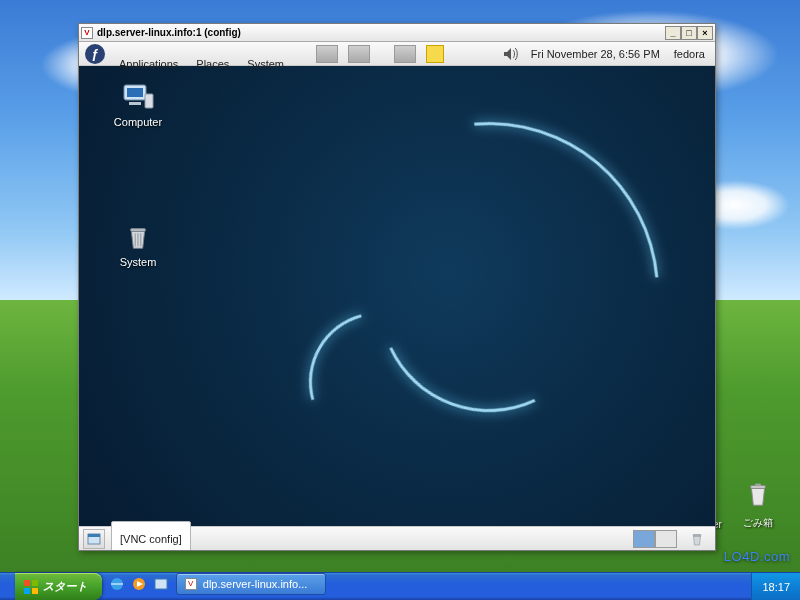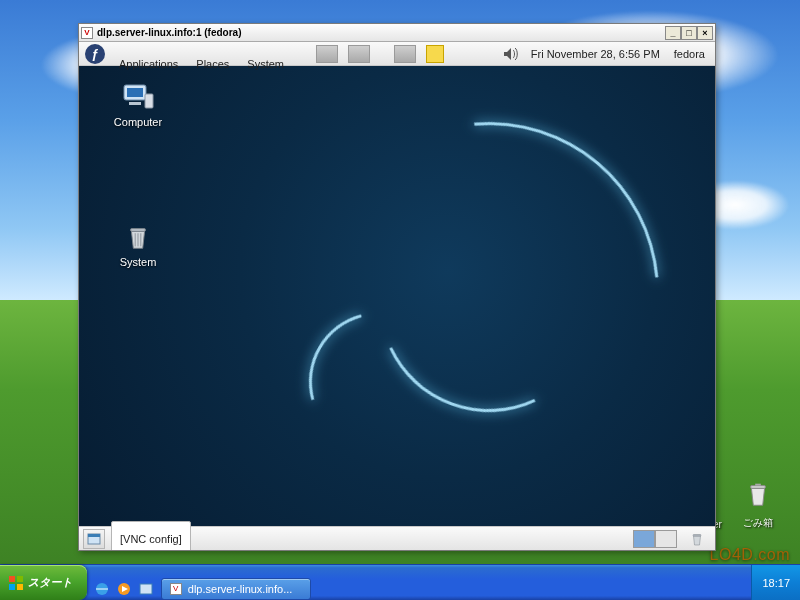--- a/index.html
+++ b/index.html
@@ -14,24 +14,25 @@
         #6db53f 50%, #4e9b2e 65%, #3a7d22 100%);
   }
   .xp-cloud {
     position: absolute; background: radial-gradient(ellipse at center, #ffffff 0%, #ffffffcc 40%, #ffffff00 70%);
     border-radius: 50%;
     filter: blur(1px);
   }
 
   
   .xp-taskbar {
-    position: absolute; left: 0; right: 0; bottom: 0; height: 36px;
+    position: absolute; left: 0; right: 0; bottom: 0; height: 28px;
     background: linear-gradient(to bottom, #3c8dde 0%, #2b6cd0 8%, #245edc 40%, #245edc 88%, #1941a5 100%);
-    display: flex; align-items: flex-end; color: #fff; font-size: 11px;
+    display: flex; align-items: flex-start; color: #fff; font-size: 11px;
     border-top: 1px solid #1941a5;
+    padding-left: 15px;
   }
   .xp-start {
     height: 100%; padding: 0 14px 0 8px;
     background: linear-gradient(to bottom, #6fbb3b 0%, #4aa52c 45%, #2f7f18 100%);
     border-radius: 0 8px 8px 0;
     display: flex; align-items: center; gap: 4px; font-weight: bold; font-style: italic;
     box-shadow: inset 0 1px 0 #a6e46f, 1px 0 3px rgba(0,0,0,.4);
   }
   .xp-ql { display: flex; gap: 4px; padding: 0 6px; align-items: center; }
   .xp-ql-item, .xp-task-item { height: 22px; display: flex; align-items: center; }
@@ -122,21 +123,21 @@
   .show-desktop {
     width: 22px; height: 20px; background: linear-gradient(#f4f4f4,#dcdcdc);
     border: 1px solid #b5b5b5; display: flex; align-items: center; justify-content: center;
   }
 
   .ws-switcher { display: flex; margin-left: auto; gap: 0; }
   .ws { width: 22px; height: 18px; border: 1px solid #9a9a9a; background: #e6e6e6; }
   .ws.active { background: #7aa7d9; }
 
   .watermark {
-    position: absolute; right: 10px; bottom: 36px; color: #a16207; font-size: 16px;
+    position: absolute; right: 10px; bottom: 36px; color: #3b82f6; font-size: 13px;
     text-shadow: 0 1px 3px rgba(0,0,0,.6); letter-spacing: .5px;
   }
   .icon-svg { width: 30px; height: 30px; }
   .icon-svg-lg { width: 34px; height: 30px; }
 </style>
 </head>
 <body>
 
 <div class="xp-desktop">
   <div class="xp-cloud" style="left:40px; top:30px; width:180px; height:70px;"></div>
@@ -165,21 +166,21 @@
       </svg>
   </span>
   <span>ごみ箱</span>
 </div>
 
 <div class="watermark">LO4D.com</div>
 
 <div class="vnc-window">
   <div class="vnc-titlebar">
     <span style="width:12px;height:12px;background:#fff;border:1px solid #888;color:#c00;font-size:8px;line-height:10px;text-align:center;">V</span>
-    <span class="title">dlp.server-linux.info:1 (fedora)</span>
+    <span class="title">dlp.server-linux.info:1 (config)</span>
     <div class="vnc-ctl">
       <div class="vnc-btn">_</div>
       <div class="vnc-btn">□</div>
       <div class="vnc-btn">×</div>
     </div>
   </div>
 
   <div class="gnome">
 
     <div class="swirl" style="left:240px; top:80px; width:340px; height:340px; transform:rotate(40deg);"></div>

